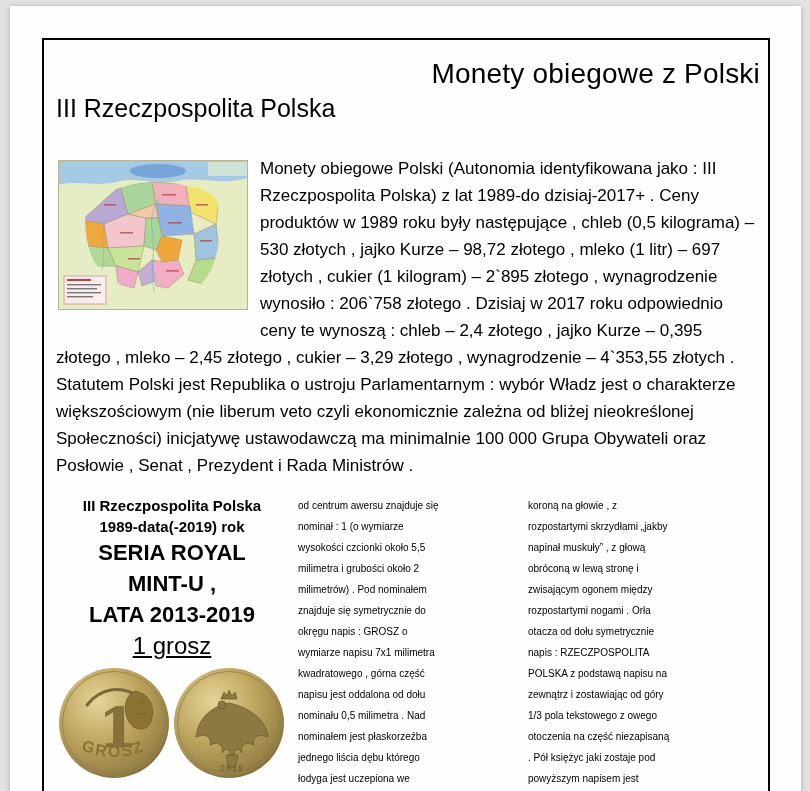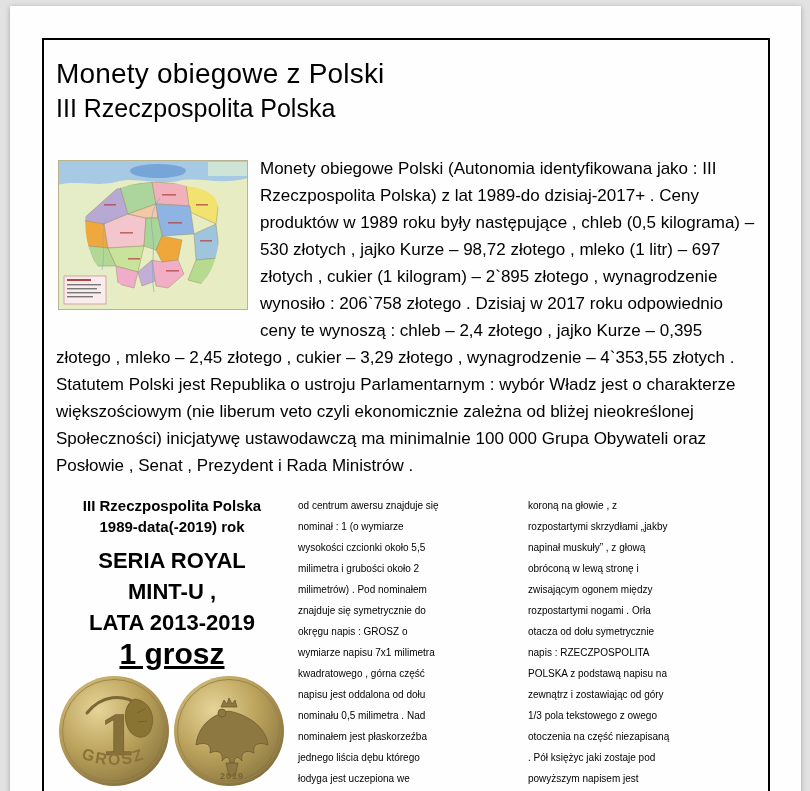--- a/index.html
+++ b/index.html
@@ -13,21 +13,21 @@
     position:absolute;left:10px;top:6px;width:791px;height:1150px;
     background:#fefefe;box-shadow:0 1px 5px rgba(0,0,0,.28);
   }
   .frame{
     position:absolute;left:32px;top:32px;width:704px;height:1060px;
     border:2px solid #000;
     padding:8px 8px 40px 12px;
     overflow:hidden;
   }
   .doc-title{
-    font-size:28px;font-weight:400;text-align:left;
+    font-size:28px;font-weight:400;text-align:right;
     margin:10px 0 4px 0;letter-spacing:.2px;
   }
   .doc-subtitle{
     font-size:25px;font-weight:400;margin:2px 0 8px 0;
   }
   .lead{
     font-size:17px;line-height:27px;text-align:left;margin-top:32px;
   }
   .map-fig{
     float:left;width:190px;height:150px;margin:5px 12px 16px 2px;
@@ -35,22 +35,22 @@
   }
   .cols{
     display:grid;grid-template-columns:232px 220px 1fr;column-gap:10px;
     margin-top:16px;
   }
   .coltext{
     font-size:10px;line-height:21px;white-space:pre-line;
   }
   .coin-col{text-align:center;}
   .coin-hdr{font-weight:700;font-size:15px;line-height:21px;}
-  .series{font-weight:700;font-size:22px;line-height:31px;margin-top:8px;}
-  .denom{font-weight:700;font-size:30px;line-height:31px;text-decoration:underline;}
+  .series{font-weight:700;font-size:22px;line-height:31px;margin-top:0;}
+  .denom{font-weight:400;font-size:24px;line-height:31px;text-decoration:underline;}
   .coins-svg{display:block;margin:4px auto 0 auto;}
   .spec{font-size:16px;line-height:25px;text-align:left;}
   .spec b{font-weight:700;}
 </style>
 </head>
 <body>
 
 <div class="page">
   <div class="frame">
 

